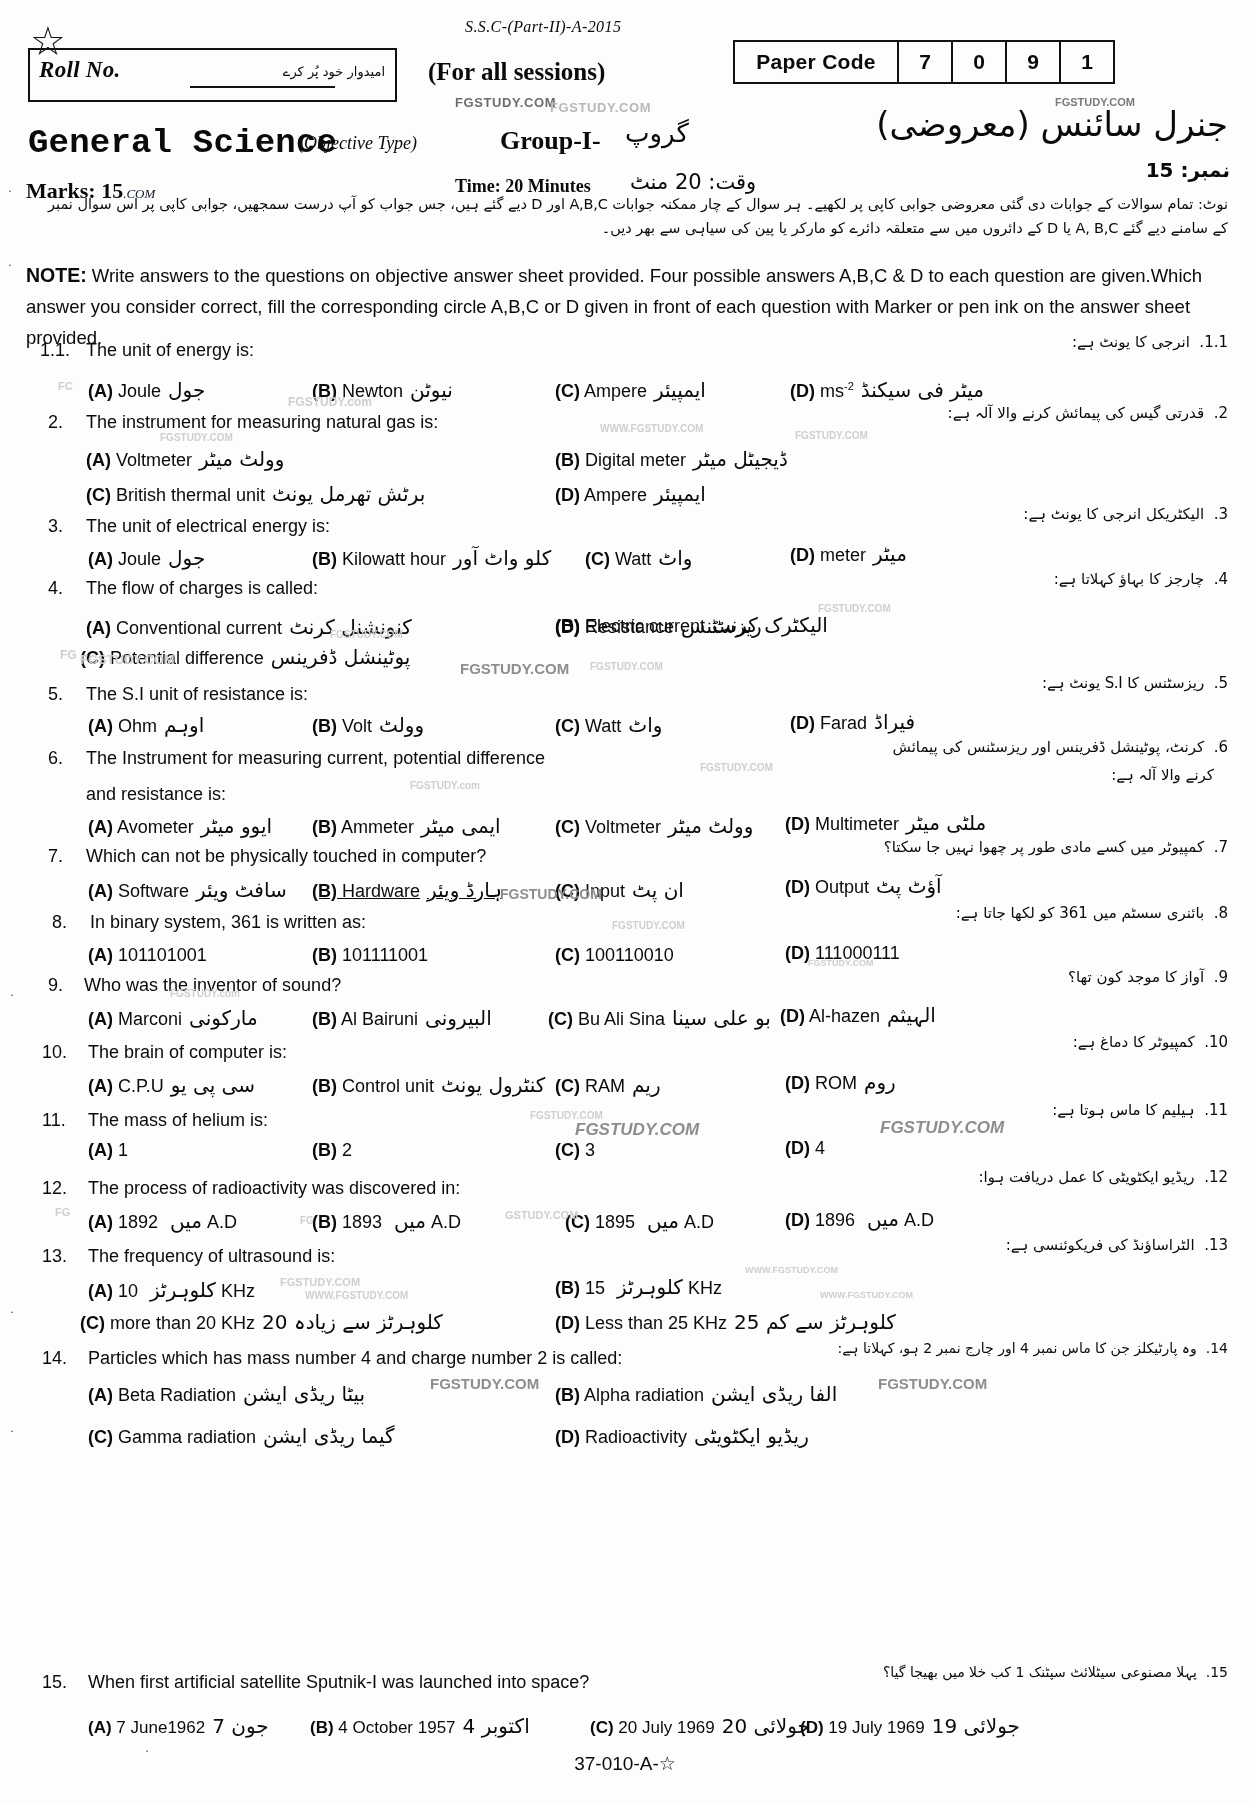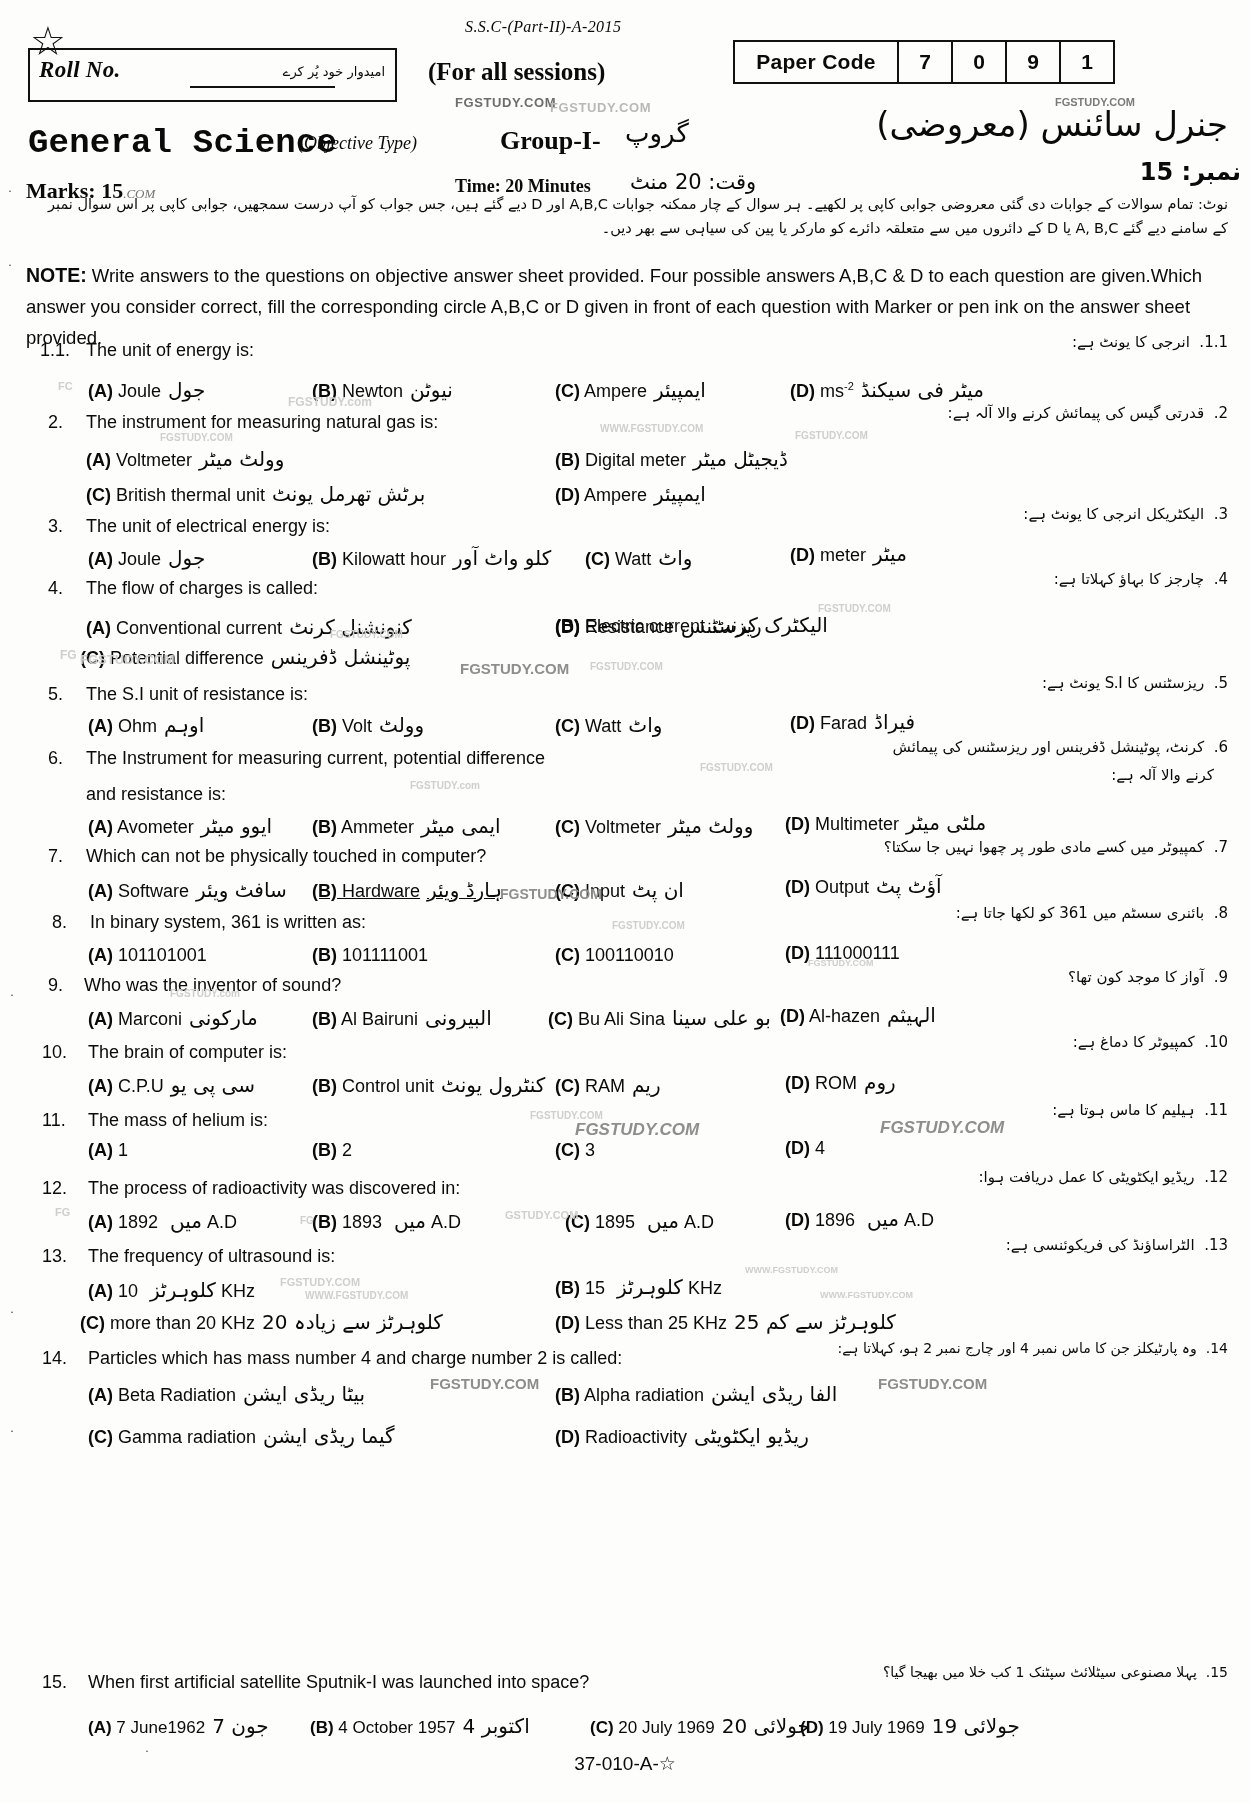--- a/index.html
+++ b/index.html
@@ -64,21 +64,21 @@
 
   .subj-ur{
     position:absolute;right:22px;top:104px;font-size:34px;
     font-family:"DejaVu Sans",sans-serif;direction:rtl;white-space:nowrap;
   }
   .wm-subj{
     position:absolute;right:115px;top:96px;font-size:11px;font-weight:700;
     font-family:"Liberation Sans",sans-serif;color:#7a7a7a;
   }
   .marks-ur{
-    position:absolute;right:9px;top:158px;font-size:24px;
+    position:absolute;right:20px;top:158px;font-size:20px;
     font-family:"DejaVu Sans",sans-serif;direction:rtl;white-space:nowrap;font-weight:700;
   }
 
   .title-main{
     position:absolute;left:28px;top:124px;font-size:34px;font-weight:700;
     font-family:Liberation Mono, monospace;letter-spacing:.2px;text-align:right;
   }
   .title-obj{
     position:absolute;left:298px;top:133px;font-size:18px;
     font-family:"Liberation Serif",serif;
@@ -90,21 +90,21 @@
   }
   .title-group-ur{
     position:absolute;left:625px;top:118px;font-size:24px;
     font-family:"DejaVu Sans",sans-serif;
   }
 
   .marks{
     position:absolute;left:26px;top:178px;font-size:22px;font-weight:700;
     font-family:"Liberation Serif",serif;
   }
-  .marks .wmsm{font-size:13px;font-weight:400;font-style:italic;color:#737373;}
+  .marks .wmsm{font-size:13px;font-weight:400;font-style:italic;color:#0f172a;}
   .time{
     position:absolute;left:455px;top:176px;font-size:18px;font-weight:700;
     font-family:"Liberation Serif",serif;
   }
   .time-ur{
     position:absolute;left:630px;top:170px;font-size:20px;
     font-family:"DejaVu Sans",sans-serif;
   }
 
   .note-ur-1{

